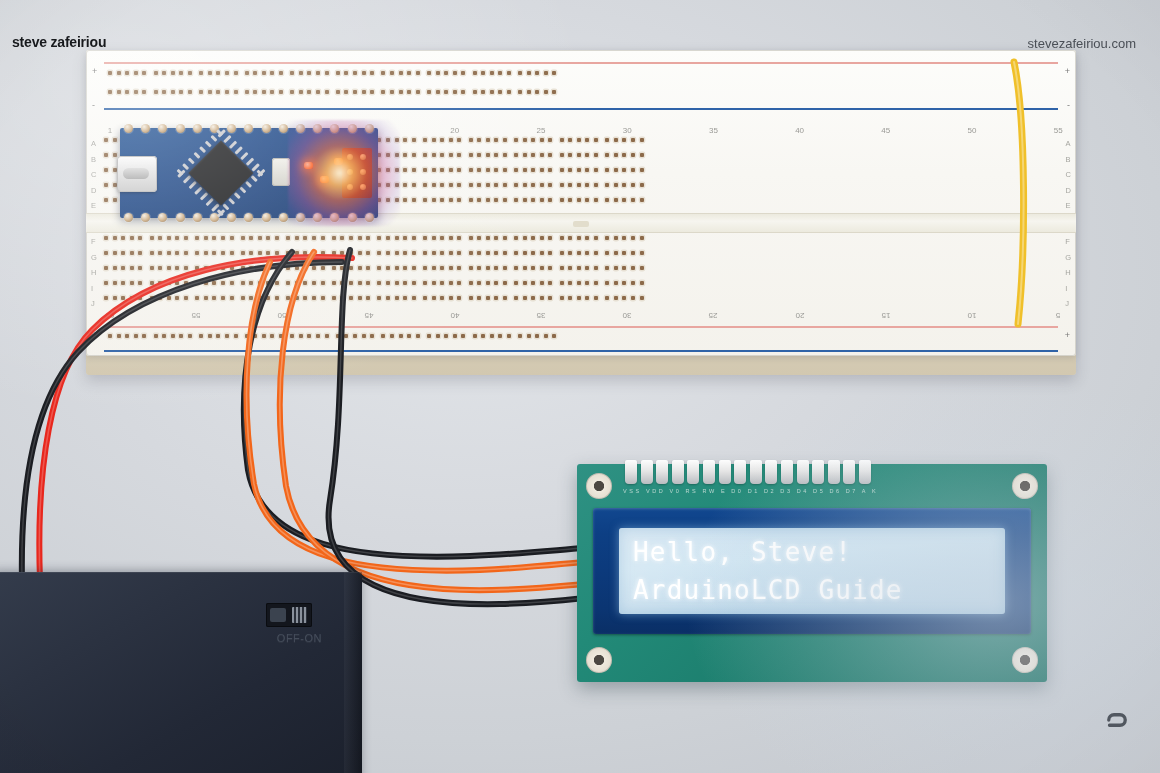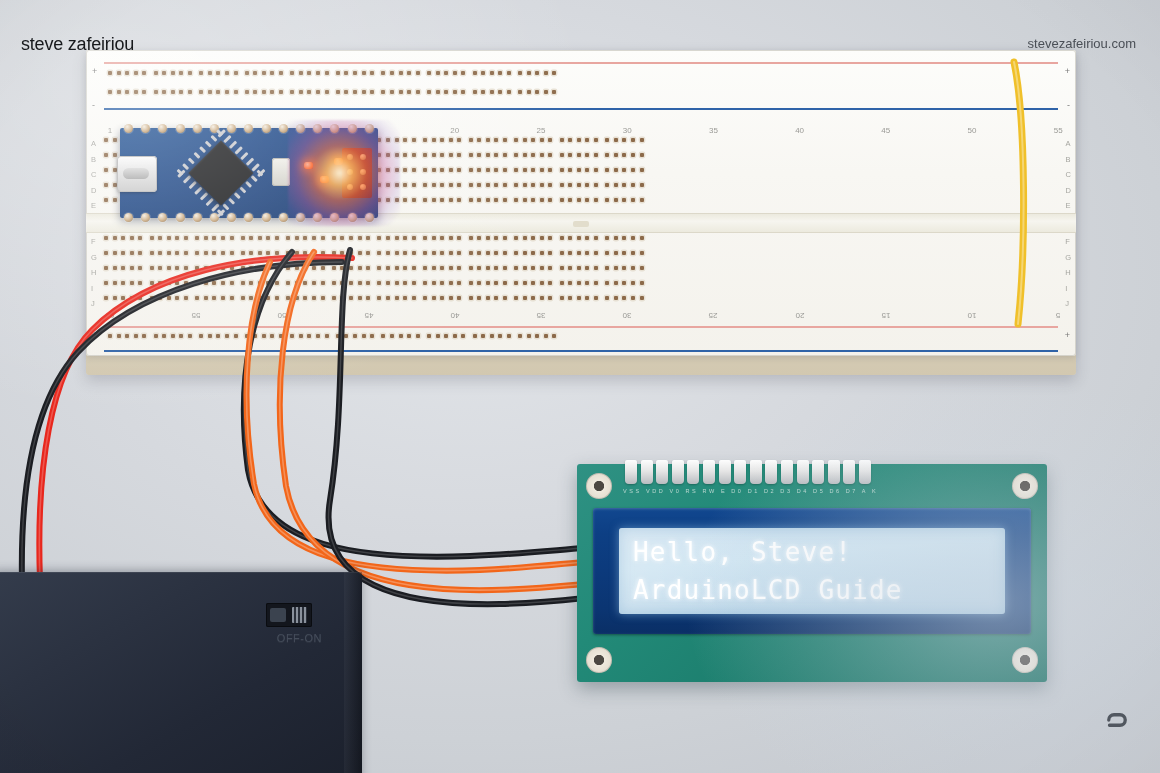--- a/index.html
+++ b/index.html
@@ -26,22 +26,22 @@
     background:
       radial-gradient(ellipse 520px 380px at 86% 78%, rgba(206,216,226,0.55) 0%, rgba(206,216,226,0) 60%),
       radial-gradient(ellipse 700px 500px at 12% 12%, rgba(255,255,255,0.30) 0%, rgba(255,255,255,0) 65%),
       radial-gradient(ellipse 1200px 900px at 50% 50%, rgba(0,0,0,0) 55%, rgba(0,0,0,0.10) 100%);
     pointer-events: none;
     z-index: 60;
   }
 
   
   .wm-left {
-    position: absolute; left: 21px; top: 34px;
-    font-size: 18px; font-weight: normal; color: #17191c;
+    position: absolute; left: 12px; top: 34px;
+    font-size: 14px; font-weight: bold; color: #17191c;
     letter-spacing: -0.2px; z-index: 70;
   }
   .wm-right {
     position: absolute; right: 24px; top: 36px;
     font-size: 13px; color: #4a4f56; z-index: 70;
   }
   .corner-logo {
     position: absolute; right: 28px; bottom: 38px;
     width: 30px; height: 30px; z-index: 70; opacity: .85;
   }

